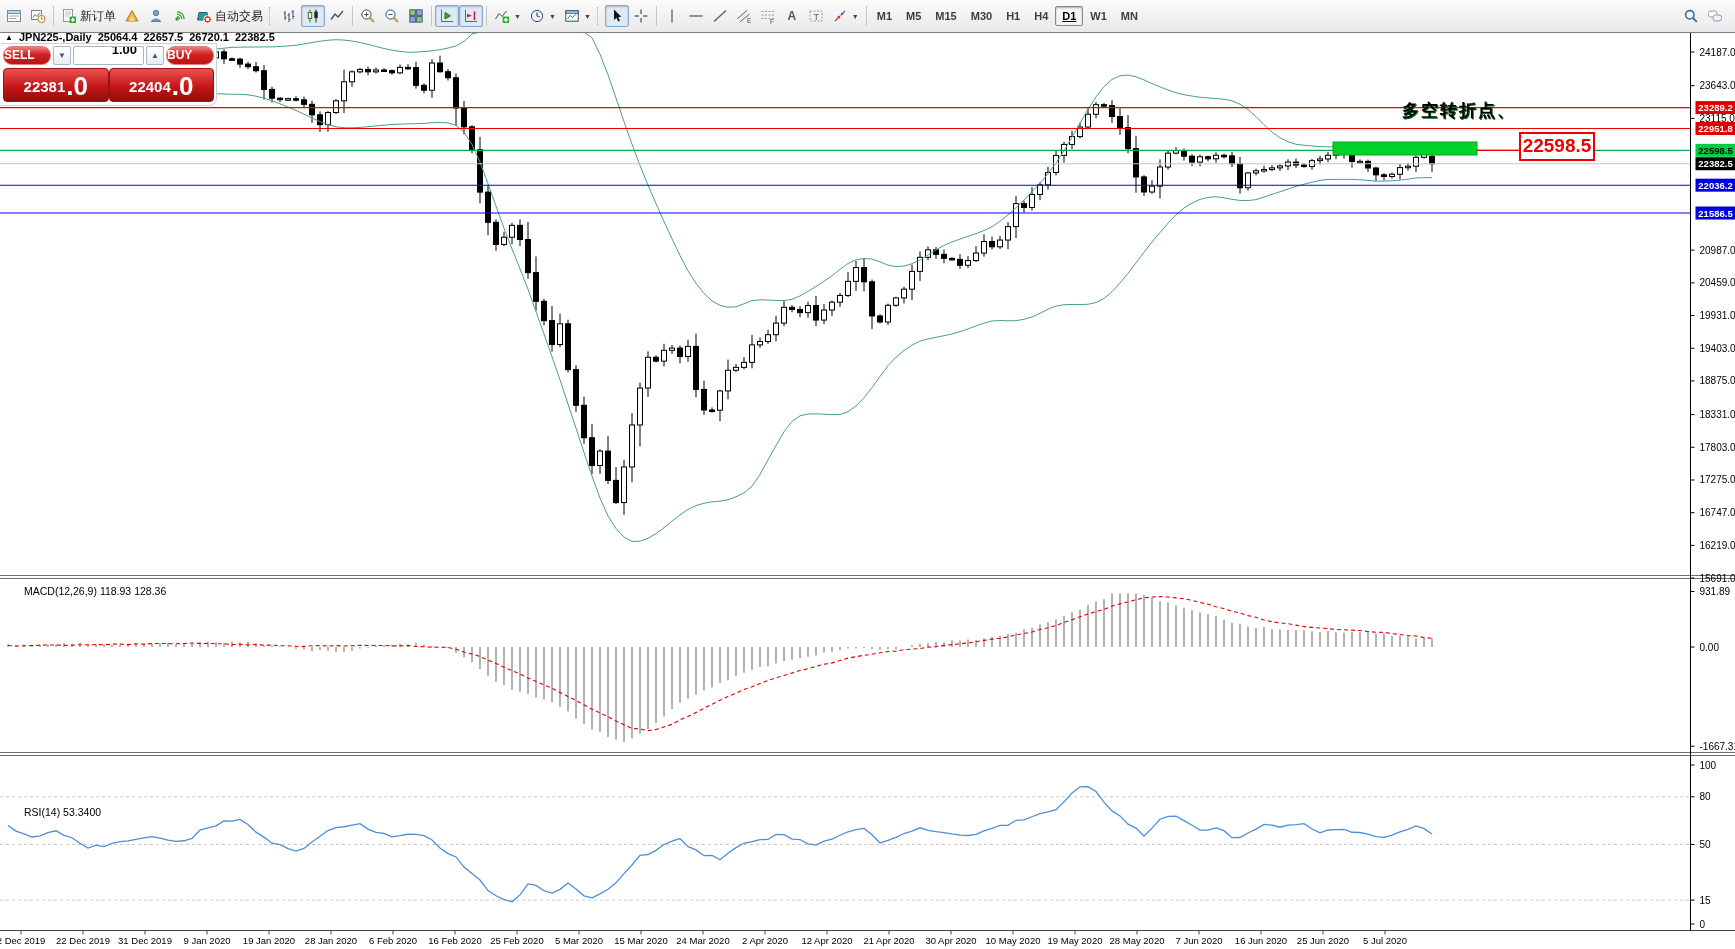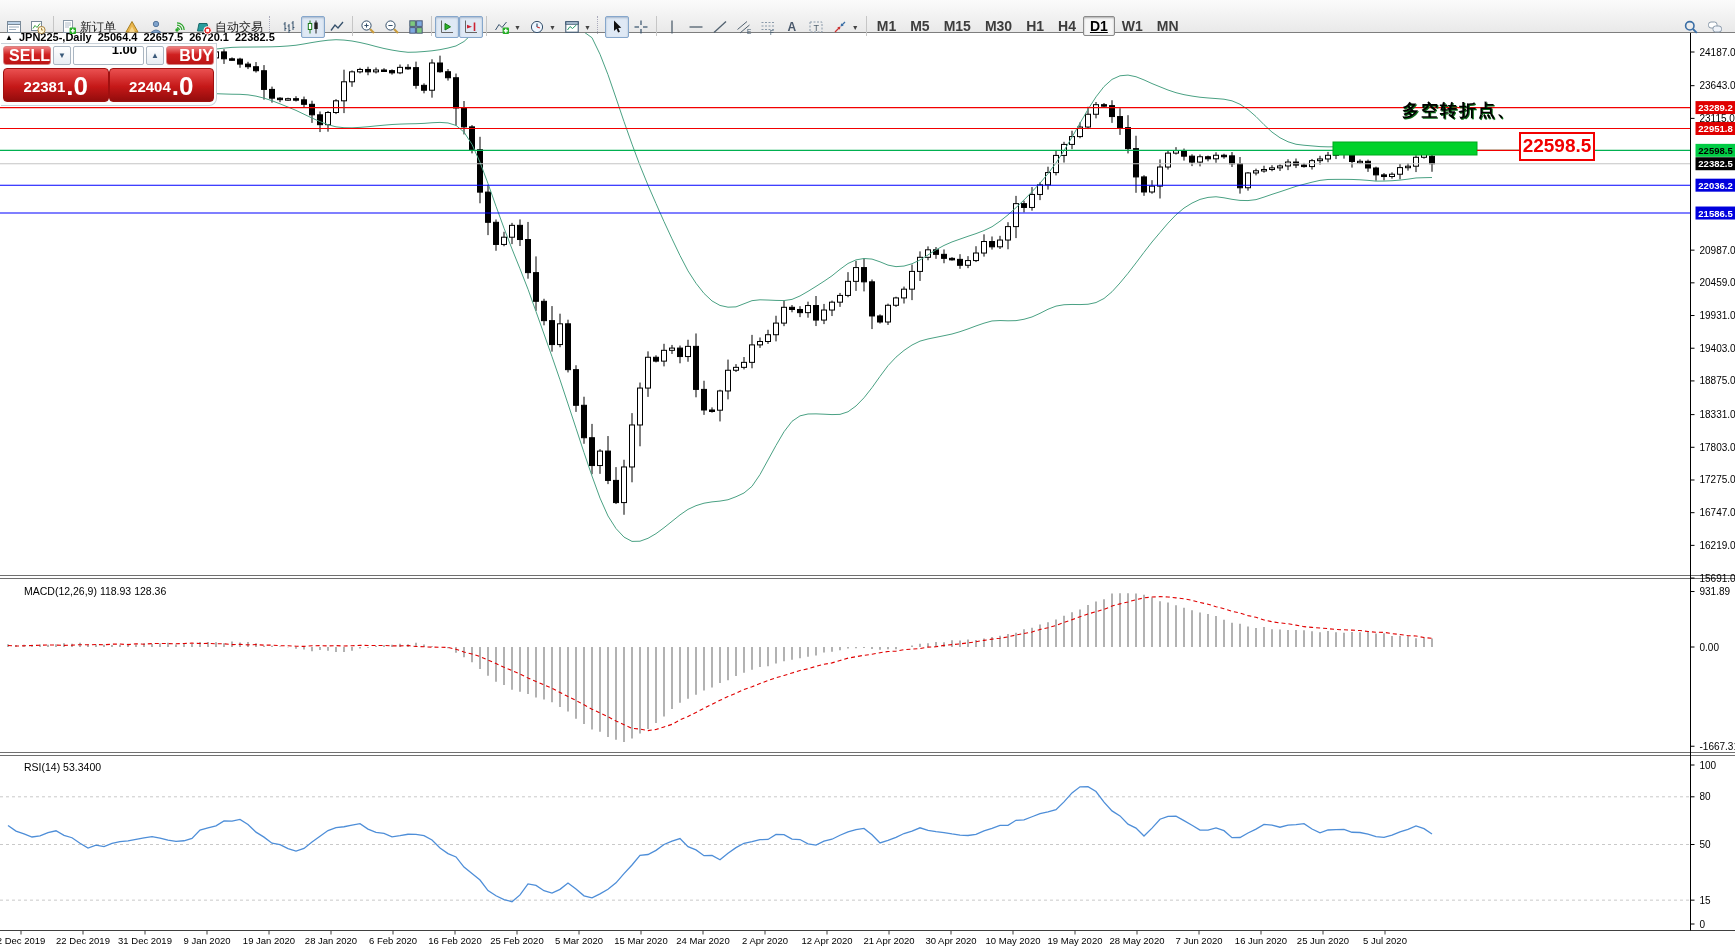--- a/index.html
+++ b/index.html
@@ -3,48 +3,48 @@
 <meta charset="utf-8">
 <style>
   html,body{margin:0;padding:0;width:1735px;height:949px;overflow:hidden;
     font-family:"Liberation Sans",sans-serif;background:#fff;}
   #stage{position:relative;width:1735px;height:949px;}
   #chart-svg{position:absolute;left:0;top:0;z-index:1;}
 
   
   .toolbar{position:absolute;left:0;top:0;width:1735px;height:27px;z-index:10;
     background:linear-gradient(#fbfbfb,#e9e9e9);border-bottom:1px solid #7e7e7e;
-    display:flex;align-items:flex-start;padding:16px 2px;box-sizing:border-box;}
+    display:flex;align-items:center;padding:16px 2px;box-sizing:border-box;}
   .grip{width:5px;height:18px;border-left:1px dotted #aab;margin:0 2px;}
   .tb-sep{width:1px;height:20px;background:#c6c6c6;margin:0 3px;}
   .tb-btn{height:22px;min-width:24px;display:flex;align-items:center;justify-content:center;
     gap:3px;padding:0 3px;border:1px solid transparent;border-radius:2px;
     font-size:12px;color:#222;box-sizing:border-box;cursor:default;}
   .tb-btn.active{background:#dfe9f5;border-color:#86a7cc;box-shadow:inset 0 1px 2px rgba(60,90,130,.35);}
   .tb-btn .cap{font-size:12px;color:#222;white-space:nowrap;}
   .caret{font-size:7px;color:#444;margin-left:1px;}
   .ic{width:16px;height:16px;display:block;}
   .gly{font-size:12px;color:#49586b;font-weight:bold;line-height:16px;width:16px;text-align:center;}
   .tf-btn{height:20px;padding:0 6px;display:flex;align-items:center;border:1px solid transparent;
-    border-radius:2px;font-size:14px;font-weight:bold;color:#3d3d3d;box-sizing:border-box;}
+    border-radius:2px;font-size:11px;font-weight:bold;color:#3d3d3d;box-sizing:border-box;}
   .tf-btn.active{background:#f6f6f6;border-color:#8a8a8a;box-shadow:inset 0 1px 2px rgba(0,0,0,.3);color:#000;text-decoration:underline;}
   .tb-right{margin-left:auto;display:flex;align-items:center;margin-right:6px;}
 
   
   .chart-title{position:absolute;left:5px;top:31px;z-index:5;font-size:11px;font-weight:bold;
     color:#000;display:flex;gap:6px;align-items:center;}
   .chart-title .tri{font-size:8px;}
   .scroll-marker{position:absolute;left:1722px;top:28px;z-index:5;color:#9a9a9a;font-size:9px;}
 
   
   .ocp{position:absolute;left:1px;top:43px;width:216px;z-index:6;background:#fdfdfd;
     border:1px solid #c9d2da;border-left:none;border-radius:0 0 8px 0;padding:2px 2px 3px 2px;box-sizing:border-box;}
   .ocp-top{display:flex;align-items:stretch;gap:2px;height:19px;}
-  .btn-trade{flex:0 0 46px;border:1px solid #d98080;border-radius:3px;color:#fff;font-weight:bold;
-    font-size:16px;background:linear-gradient(#ef8080,#d02020 45%,#bb1414);text-align:right;line-height:17px;}
+  .btn-trade{flex:0 0 46px;border:1px solid #d98080;border-radius:9px;color:#fff;font-weight:bold;
+    font-size:12px;background:linear-gradient(#ef8080,#d02020 45%,#bb1414);text-align:left;line-height:17px;}
   .ocp-spin{flex:0 0 16px;border:1px solid #aab6c2;border-radius:2px;background:linear-gradient(#fff,#e8edf2);
     font-size:8px;color:#3a5a7a;text-align:center;line-height:17px;}
   .ocp-vol{flex:1 1 auto;width:60px;border:1px solid #aab6c2;border-radius:2px;font-family:"Liberation Sans",sans-serif;
     font-size:13px;font-weight:bold;text-align:right;padding:0 6px 13px 2px;color:#000;}
   .ocp-prices{display:flex;gap:0;margin-top:3px;}
   .ocp-price{flex:1 1 50%;height:34px;border-radius:4px;color:#fff;display:flex;align-items:flex-end;
     justify-content:center;padding-bottom:2px;background:linear-gradient(#ea5050,#c51818 55%,#930c0c);
     border:1px solid #a01010;box-sizing:border-box;}
   .ocp-price .main{font-size:15px;font-weight:bold;line-height:25px;}
   .ocp-price .pips{font-size:26px;font-weight:bold;line-height:26px;margin-left:1px;}
@@ -1021,20 +1021,20 @@
       <div class="ocp-price">
         <span class="main">22404</span>
           <span class="pips">.0</span>
       </div>
     </div>
   </div>
 
   <div class="pane-label" style="left:4px;top:585px;">
     <span>MACD(12,26,9)</span> <span>118.93 128.36</span>
   </div>
-  <div class="pane-label" style="left:4px;top:761px;">
+  <div class="pane-label" style="left:4px;top:806px;">
     <span>RSI(14)</span> <span>53.3400</span>
   </div>
 
   <div class="annotation-cn">多空转折点、</div>
   <div class="price-box">22598.5</div>
 
 </div>
 
 </body></html>

